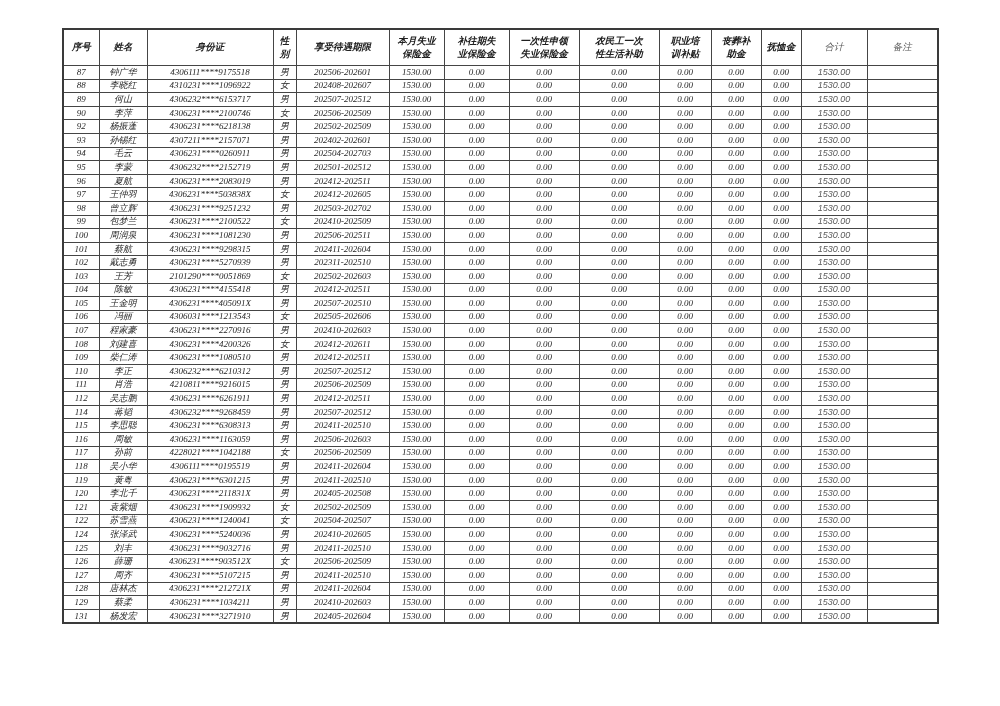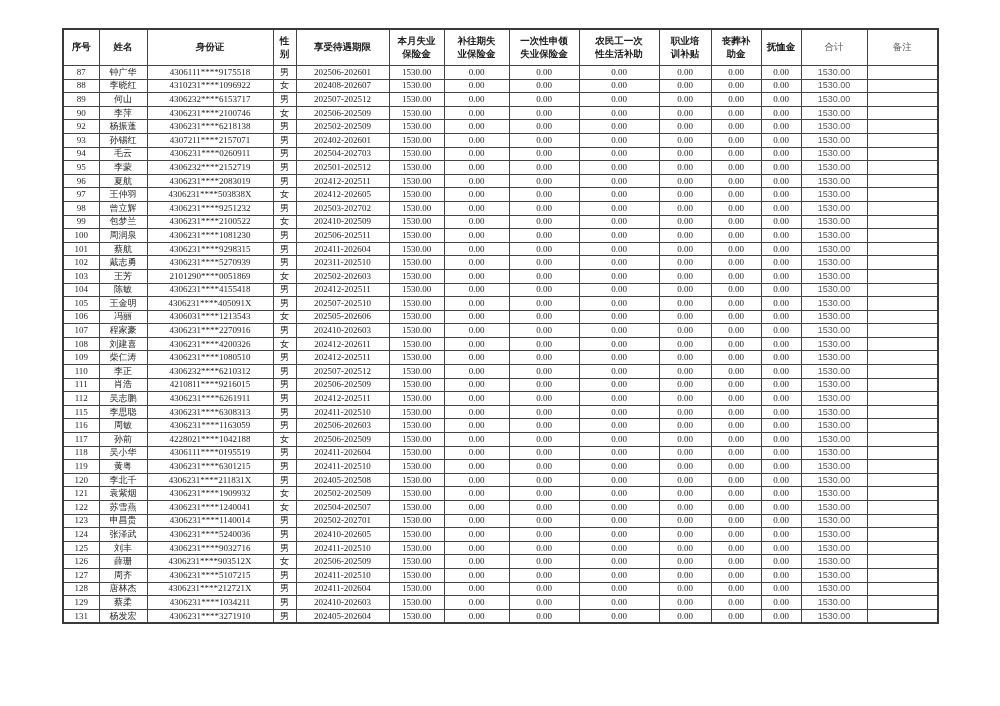--- a/index.html
+++ b/index.html
@@ -13,20 +13,21 @@
   .sheet{
     position:absolute;
     left:62px;
     top:28px;
   }
   table{
     border-collapse:collapse;
     table-layout:fixed;
     width:875px;
     border:2px solid #3a3a3a;
+    font-style:italic;
   }
   th,td{
     border:1px solid #454545;
     padding:0;
     text-align:center;
     vertical-align:middle;
     overflow:hidden;
   }
   thead th{
     height:35px;
@@ -492,20 +493,36 @@
           <td>0.00</td>
           <td>0.00</td>
           <td>0.00</td>
           <td>0.00</td>
           <td>0.00</td>
           <td>0.00</td>
           <td class="gray">1530.00</td>
           <td class="gray"></td>
         </tr>
         <tr>
+          <td>114</td>
+          <td>蒋韬</td>
+          <td>4306232****9268459</td>
+          <td>男</td>
+          <td>202507-202512</td>
+          <td>1530.00</td>
+          <td>0.00</td>
+          <td>0.00</td>
+          <td>0.00</td>
+          <td>0.00</td>
+          <td>0.00</td>
+          <td>0.00</td>
+          <td class="gray">1530.00</td>
+          <td class="gray"></td>
+        </tr>
+        <tr>
           <td>115</td>
           <td>李思聪</td>
           <td>4306231****6308313</td>
           <td>男</td>
           <td>202411-202510</td>
           <td>1530.00</td>
           <td>0.00</td>
           <td>0.00</td>
           <td>0.00</td>
           <td>0.00</td>
@@ -609,36 +626,20 @@
           <td>0.00</td>
           <td class="gray">1530.00</td>
           <td class="gray"></td>
         </tr>
         <tr>
           <td>122</td>
           <td>苏雪燕</td>
           <td>4306231****1240041</td>
           <td>女</td>
           <td>202504-202507</td>
-          <td>1530.00</td>
-          <td>0.00</td>
-          <td>0.00</td>
-          <td>0.00</td>
-          <td>0.00</td>
-          <td>0.00</td>
-          <td>0.00</td>
-          <td class="gray">1530.00</td>
-          <td class="gray"></td>
-        </tr>
-        <tr>
-          <td>123</td>
-          <td>申昌贵</td>
-          <td>4306231****1140014</td>
-          <td>男</td>
-          <td>202502-202701</td>
           <td>1530.00</td>
           <td>0.00</td>
           <td>0.00</td>
           <td>0.00</td>
           <td>0.00</td>
           <td>0.00</td>
           <td>0.00</td>
           <td class="gray">1530.00</td>
           <td class="gray"></td>
         </tr>

